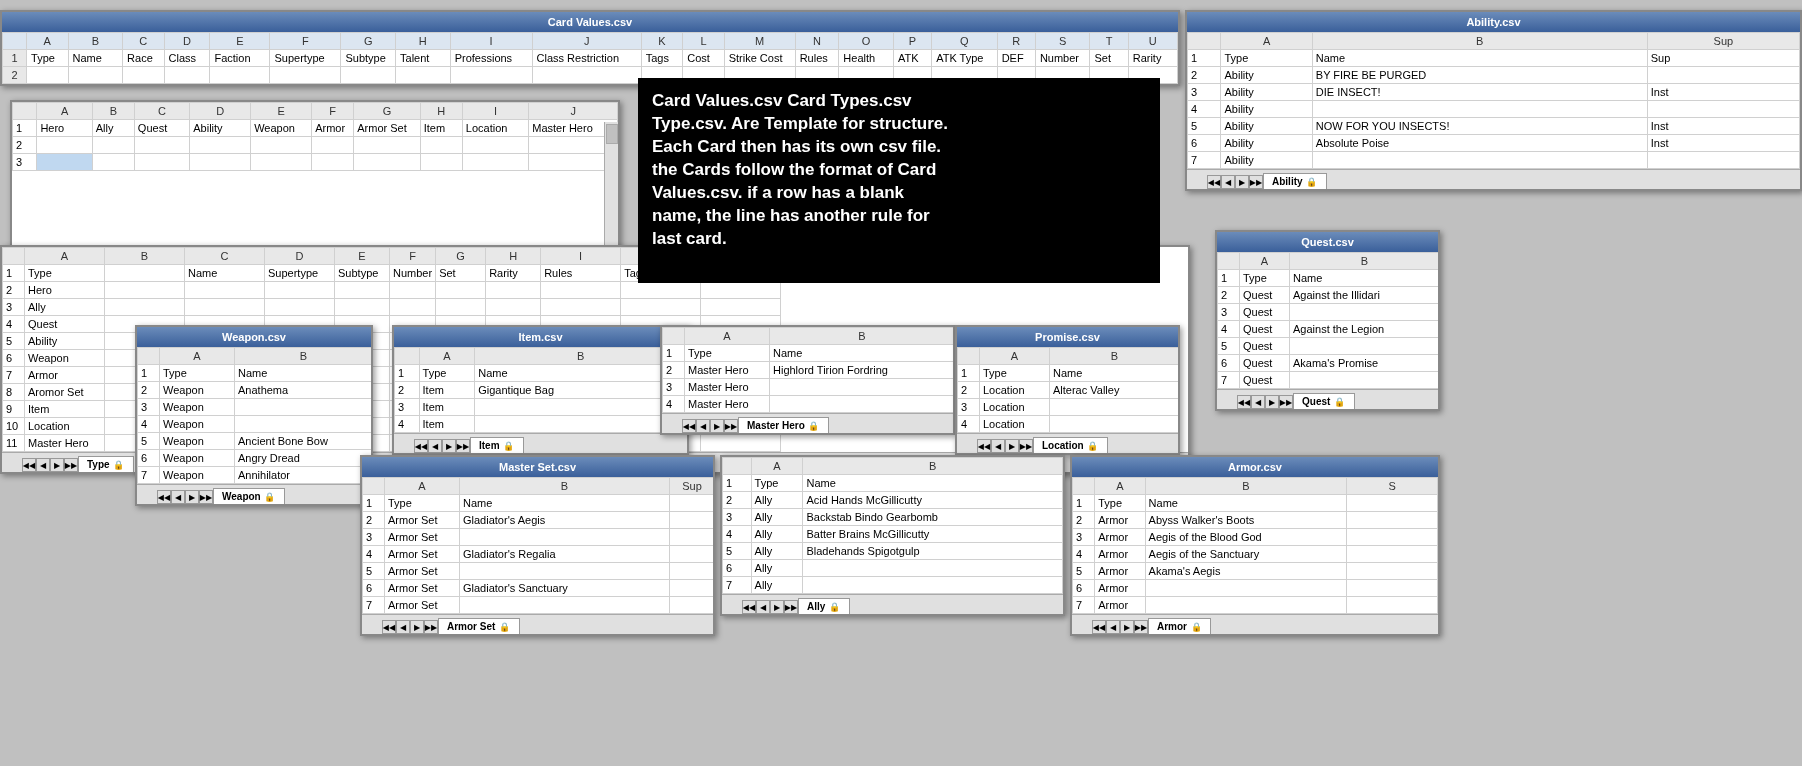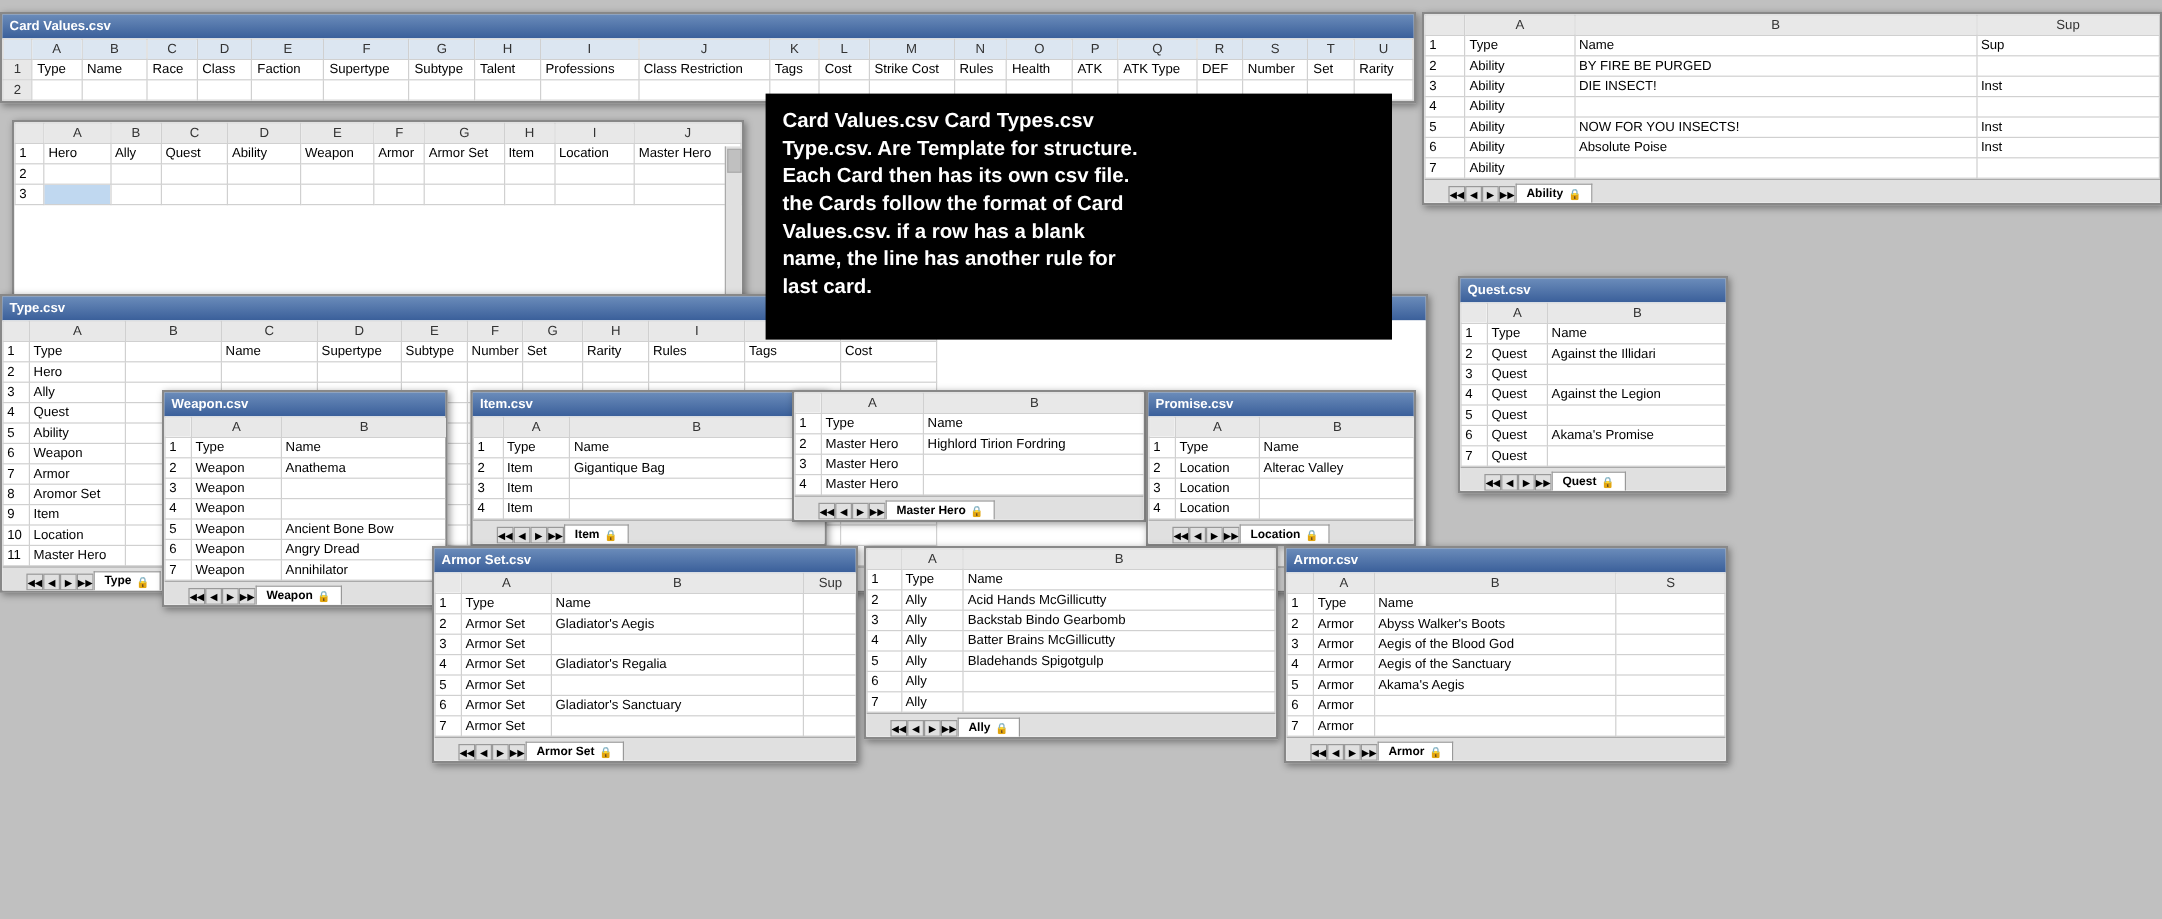--- a/index.html
+++ b/index.html
@@ -22,21 +22,21 @@
     }
 
     .window-titlebar {
       background: linear-gradient(to bottom, #6b8cba, #3a5f9a);
       color: white;
       font-size: 11px;
       font-weight: bold;
       padding: 0 6px;
       display: flex;
       align-items: center;
-      justify-content: flex-start;
+      justify-content: center;
       height: 20px;
     }
     .window-titlebar .win-controls {
       display: flex;
       gap: 2px;
     }
     .win-btn {
       width: 14px;
       height: 14px;
       background: #d4d0c8;
@@ -343,23 +343,20 @@
       </div>
       <div class="tab active">
         <span>Card Types</span>
         <span style="font-size:9px;color:#666;">🔒</span>
       </div>
     </div>
   </div>
 </div>
 
 <div class="spreadsheet-window" style="left:0;top:245px;width:1190px;">
-  <div class="window-titlebar">
-    <span>Type.csv</span>
-  </div>
   <div class="spreadsheet-body">
     <div style="overflow-x:auto;">
       <table class="grid">
         <thead>
           <tr>
             <th class="row-header ch" style="width:22px"></th>
             <th class="ch" style="width:80px">A</th>
             <th class="ch" style="width:80px">B</th>
             <th class="ch" style="width:80px">C</th>
             <th class="ch" style="width:70px">D</th>
@@ -756,21 +753,21 @@
       <div class="tab active">
         <span>Location</span>
         <span style="font-size:9px;color:#666;">🔒</span>
       </div>
     </div>
   </div>
 </div>
 
 <div class="spreadsheet-window" style="left:360px;top:455px;width:355px;">
   <div class="window-titlebar">
-    <span>Armor Set.csv</span>
+    <span>Master Set.csv</span>
   </div>
   <div class="spreadsheet-body">
     <table class="grid" style="width:100%">
       <thead>
         <tr>
           <th class="row-header ch" style="width:22px"></th>
           <th class="ch" style="width:75px">A</th>
           <th class="ch" style="width:210px">B</th>
           <th class="ch" style="width:45px">Sup</th>
         </tr>
@@ -966,20 +963,23 @@
       </div>
       <div class="tab active">
         <span>Armor</span>
         <span style="font-size:9px;color:#666;">🔒</span>
       </div>
     </div>
   </div>
 </div>
 
 <div class="spreadsheet-window" style="left:1185px;top:10px;width:617px;">
+  <div class="window-titlebar">
+    <span>Ability.csv</span>
+  </div>
   <div class="spreadsheet-body">
     <div style="overflow-x:auto;">
       <table class="grid" style="width:100%">
         <thead>
           <tr>
             <th class="row-header ch" style="width:22px"></th>
             <th class="ch" style="width:60px">A</th>
             <th class="ch" style="width:220px">B</th>
             <th class="ch" style="width:100px">Sup</th>
           </tr>

